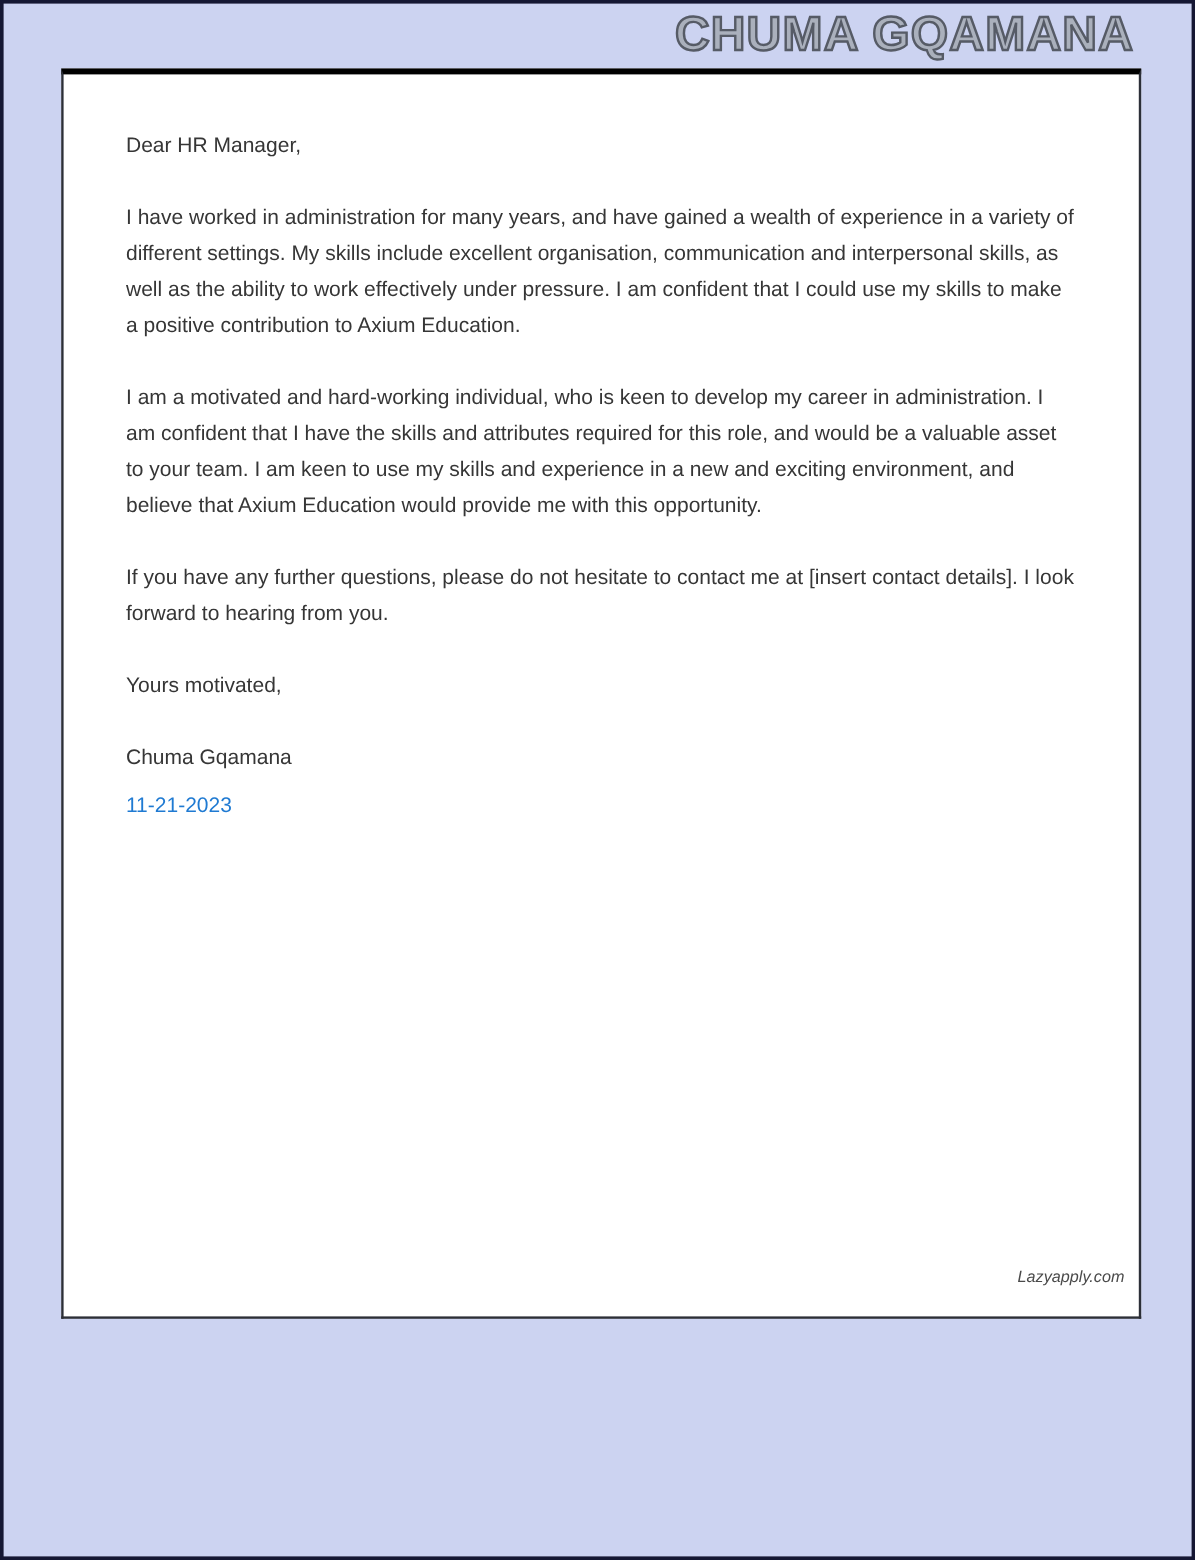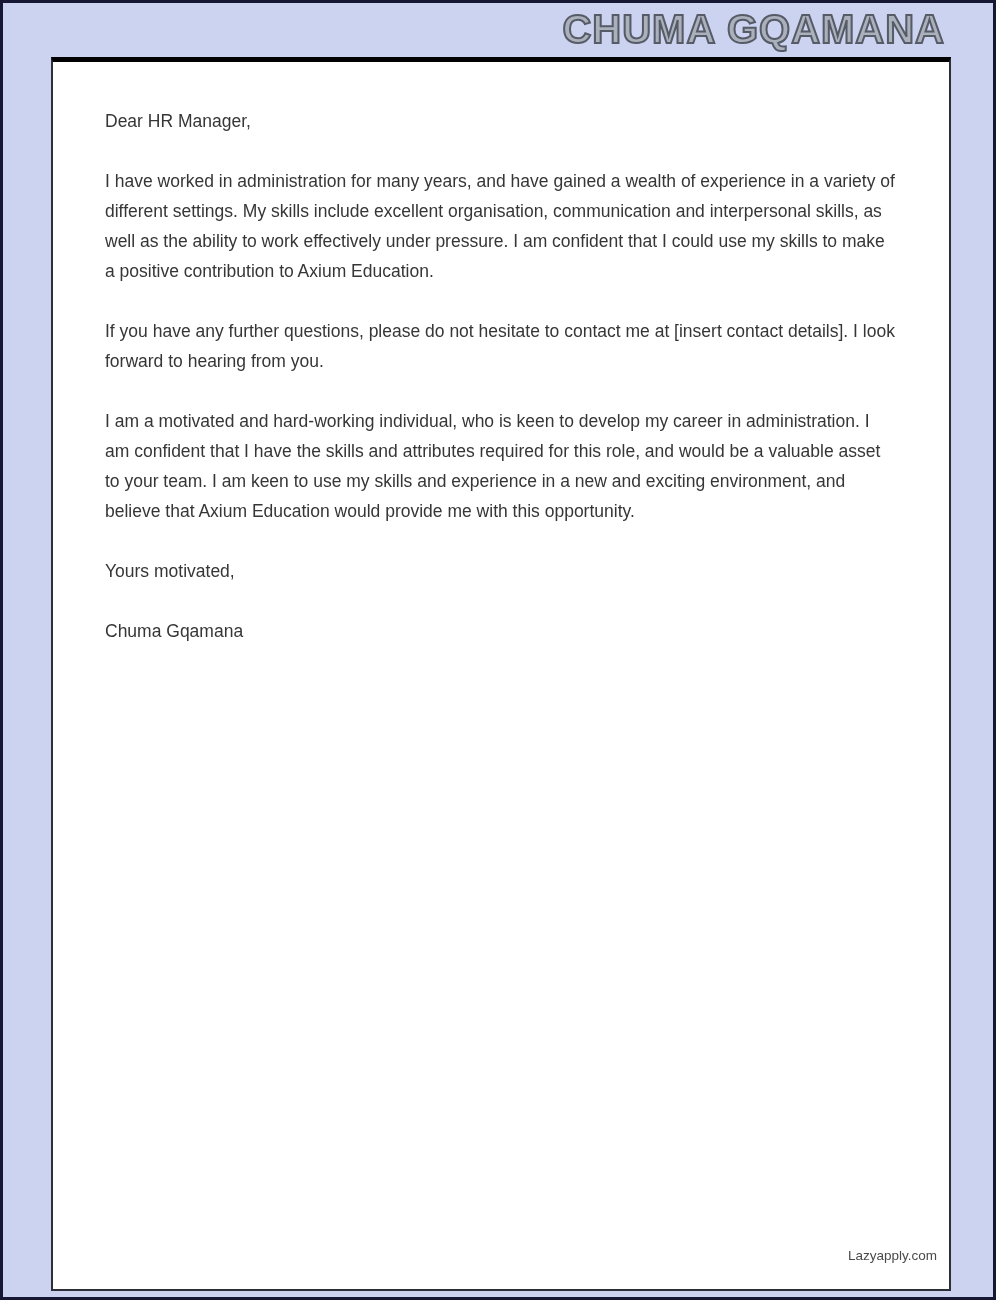--- a/index.html
+++ b/index.html
@@ -31,21 +31,21 @@
     -webkit-text-stroke: 2px #565b66;
     text-shadow: 0 0 1px #565b66;
     white-space: nowrap;
     line-height: 1;
   }
   .page {
     position: absolute;
     left: 48px;
     top: 54px;
     width: 900px;
-    height: 1234px;
+    height: 1042px;
     box-sizing: border-box;
     background: #ffffff;
     border: 2px solid #2c2f38;
     border-top: 5px solid #000000;
   }
   .page-content {
     padding: 44px 52px 0 52px;
     color: #363636;
     font-size: 17.5px;
     line-height: 30px;
@@ -66,42 +66,46 @@
     color: #1f7ad2;
     text-decoration: none;
     cursor: pointer;
   }
   .watermark {
     position: absolute;
     right: 12px;
     bottom: 26px;
     font-size: 13.5px;
     color: #4a4a4a;
+    font-style: italic;
   }
 </style>
 </head>
 <body>
 
 <div class="header">
   <div class="letterhead-name">CHUMA GQAMANA</div>
 </div>
 
 <div class="page">
   <div class="page-content">
 
     <p class="salutation">Dear HR Manager,</p>
 
 
     <p>I have worked in administration for many years, and have gained a wealth of experience in a variety of different settings. My skills include excellent organisation, communication and interpersonal skills, as well as the ability to work effectively under pressure. I am confident that I could use my skills to make a positive contribution to Axium Education.</p>
 
+    <p>I am a motivated and hard-working individual, who is keen to develop my career in administration. I am confident that I have the skills and attributes required for this role, and would be a valuable asset to your team. I am keen to use my skills and experience in a new and exciting environment, and believe that Axium Education would provide me with this opportunity.</p>
+
     <p>If you have any further questions, please do not hesitate to contact me at [insert contact details]. I look forward to hearing from you.</p>
-
-    <p>I am a motivated and hard-working individual, who is keen to develop my career in administration. I am confident that I have the skills and attributes required for this role, and would be a valuable asset to your team. I am keen to use my skills and experience in a new and exciting environment, and believe that Axium Education would provide me with this opportunity.</p>
 
     <p class="closing">Yours motivated,</p>
 
     <p class="signature-name">Chuma Gqamana</p>
 
+    <p style="margin-bottom:0;">
+      <a class="date-link">11-21-2023</a>
+    </p>
 
   </div>
 
   <div class="watermark">Lazyapply.com</div>
 </div>
 
 </body></html>

